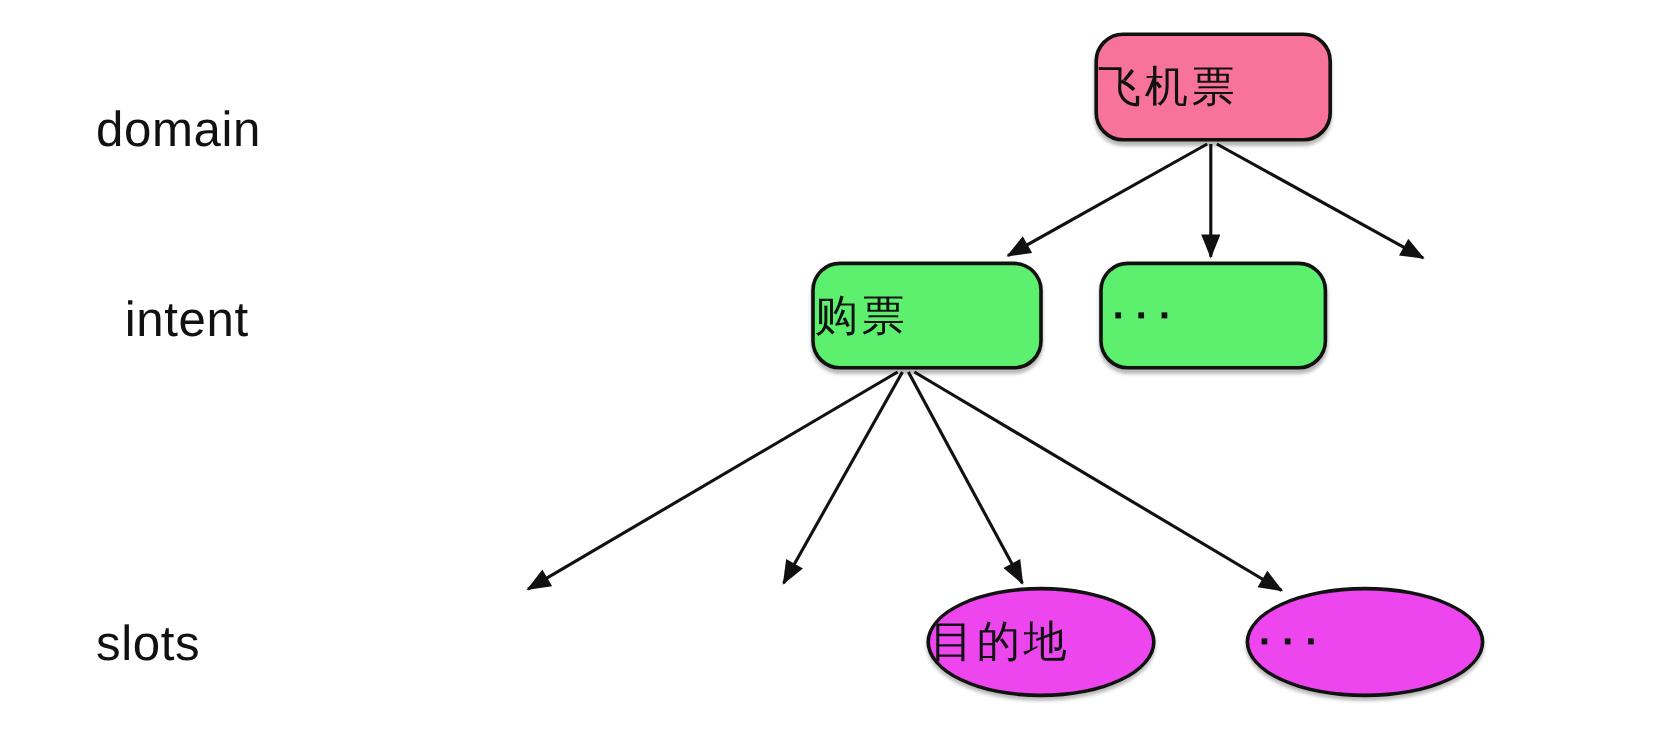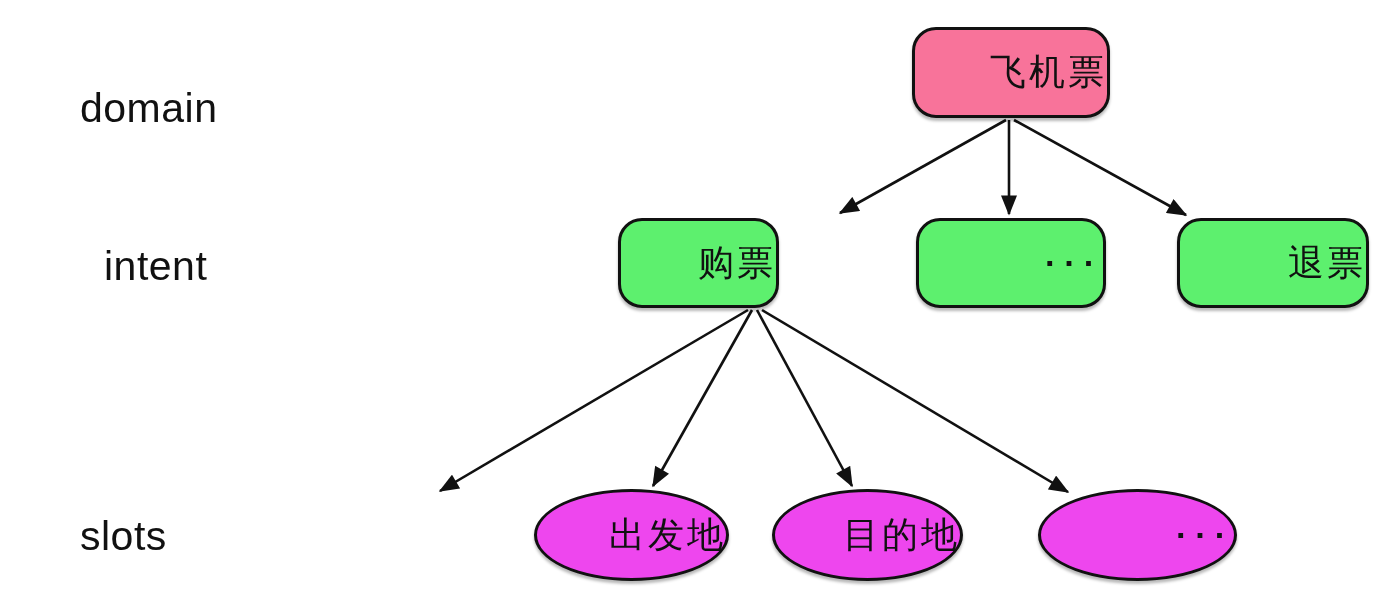--- a/index.html
+++ b/index.html
@@ -34,21 +34,21 @@
     left: 80px;
     color: var(--text, #111111);
     font-size: 41px;
     letter-spacing: 0.5px;
     white-space: nowrap;
   }
   .node {
     position: absolute;
     display: flex;
     align-items: center;
-    justify-content: flex-end;
+    justify-content: flex-start;
     box-sizing: border-box;
     border: 3px solid var(--stroke, #111111);
     color: var(--text, #111111);
     font-size: 36px;
     letter-spacing: 3px;
     box-shadow: 0 3px 3px rgba(0,0,0,0.28);
     white-space: nowrap;
   }
   .node .ellipsis-text {
     font-weight: bold;
@@ -58,21 +58,21 @@
   }
   .rect-node {
     border-radius: 24px;
   }
   .domain-node {
     left: 912px; top: 27px;
     width: 198px; height: 91px;
     background: var(--domain-fill, #f8739a);
   }
   .intent-node { top: 218px; height: 90px; background: var(--intent-fill, #5df06e); }
-  .intent-0 { left: 618px;  width: 161px; padding-left: 33px; }
+  .intent-0 { left: 676px;  width: 193px; }
   .intent-1 { left: 916px;  width: 190px; }
   .intent-2 { left: 1177px; width: 192px; }
   .slot-node {
     top: 489px; height: 92px;
     background: var(--slot-fill, #ee46ee);
     border-radius: 50%;
   }
   .slot-0 { left: 272px;  width: 199px; }
   .slot-1 { left: 534px;  width: 195px; }
   .slot-2 { left: 772px;  width: 191px; }
@@ -108,27 +108,21 @@
   <div class="node rect-node domain-node">
     <span>飞机票</span>
   </div>
 
   <div class="node rect-node intent-node intent-0">
     <span>购票</span>
   </div>
   <div class="node rect-node intent-node intent-1">
     <span class="ellipsis-text">···</span>
   </div>
-  <div class="node rect-node intent-node intent-2">
-    <span>退票</span>
-  </div>
 
-  <div class="node slot-node slot-1">
-    <span>出发地</span>
-  </div>
   <div class="node slot-node slot-2">
     <span>目的地</span>
   </div>
   <div class="node slot-node slot-3">
     <span class="ellipsis-text">···</span>
   </div>
 
 </div>
 
 </body></html>

